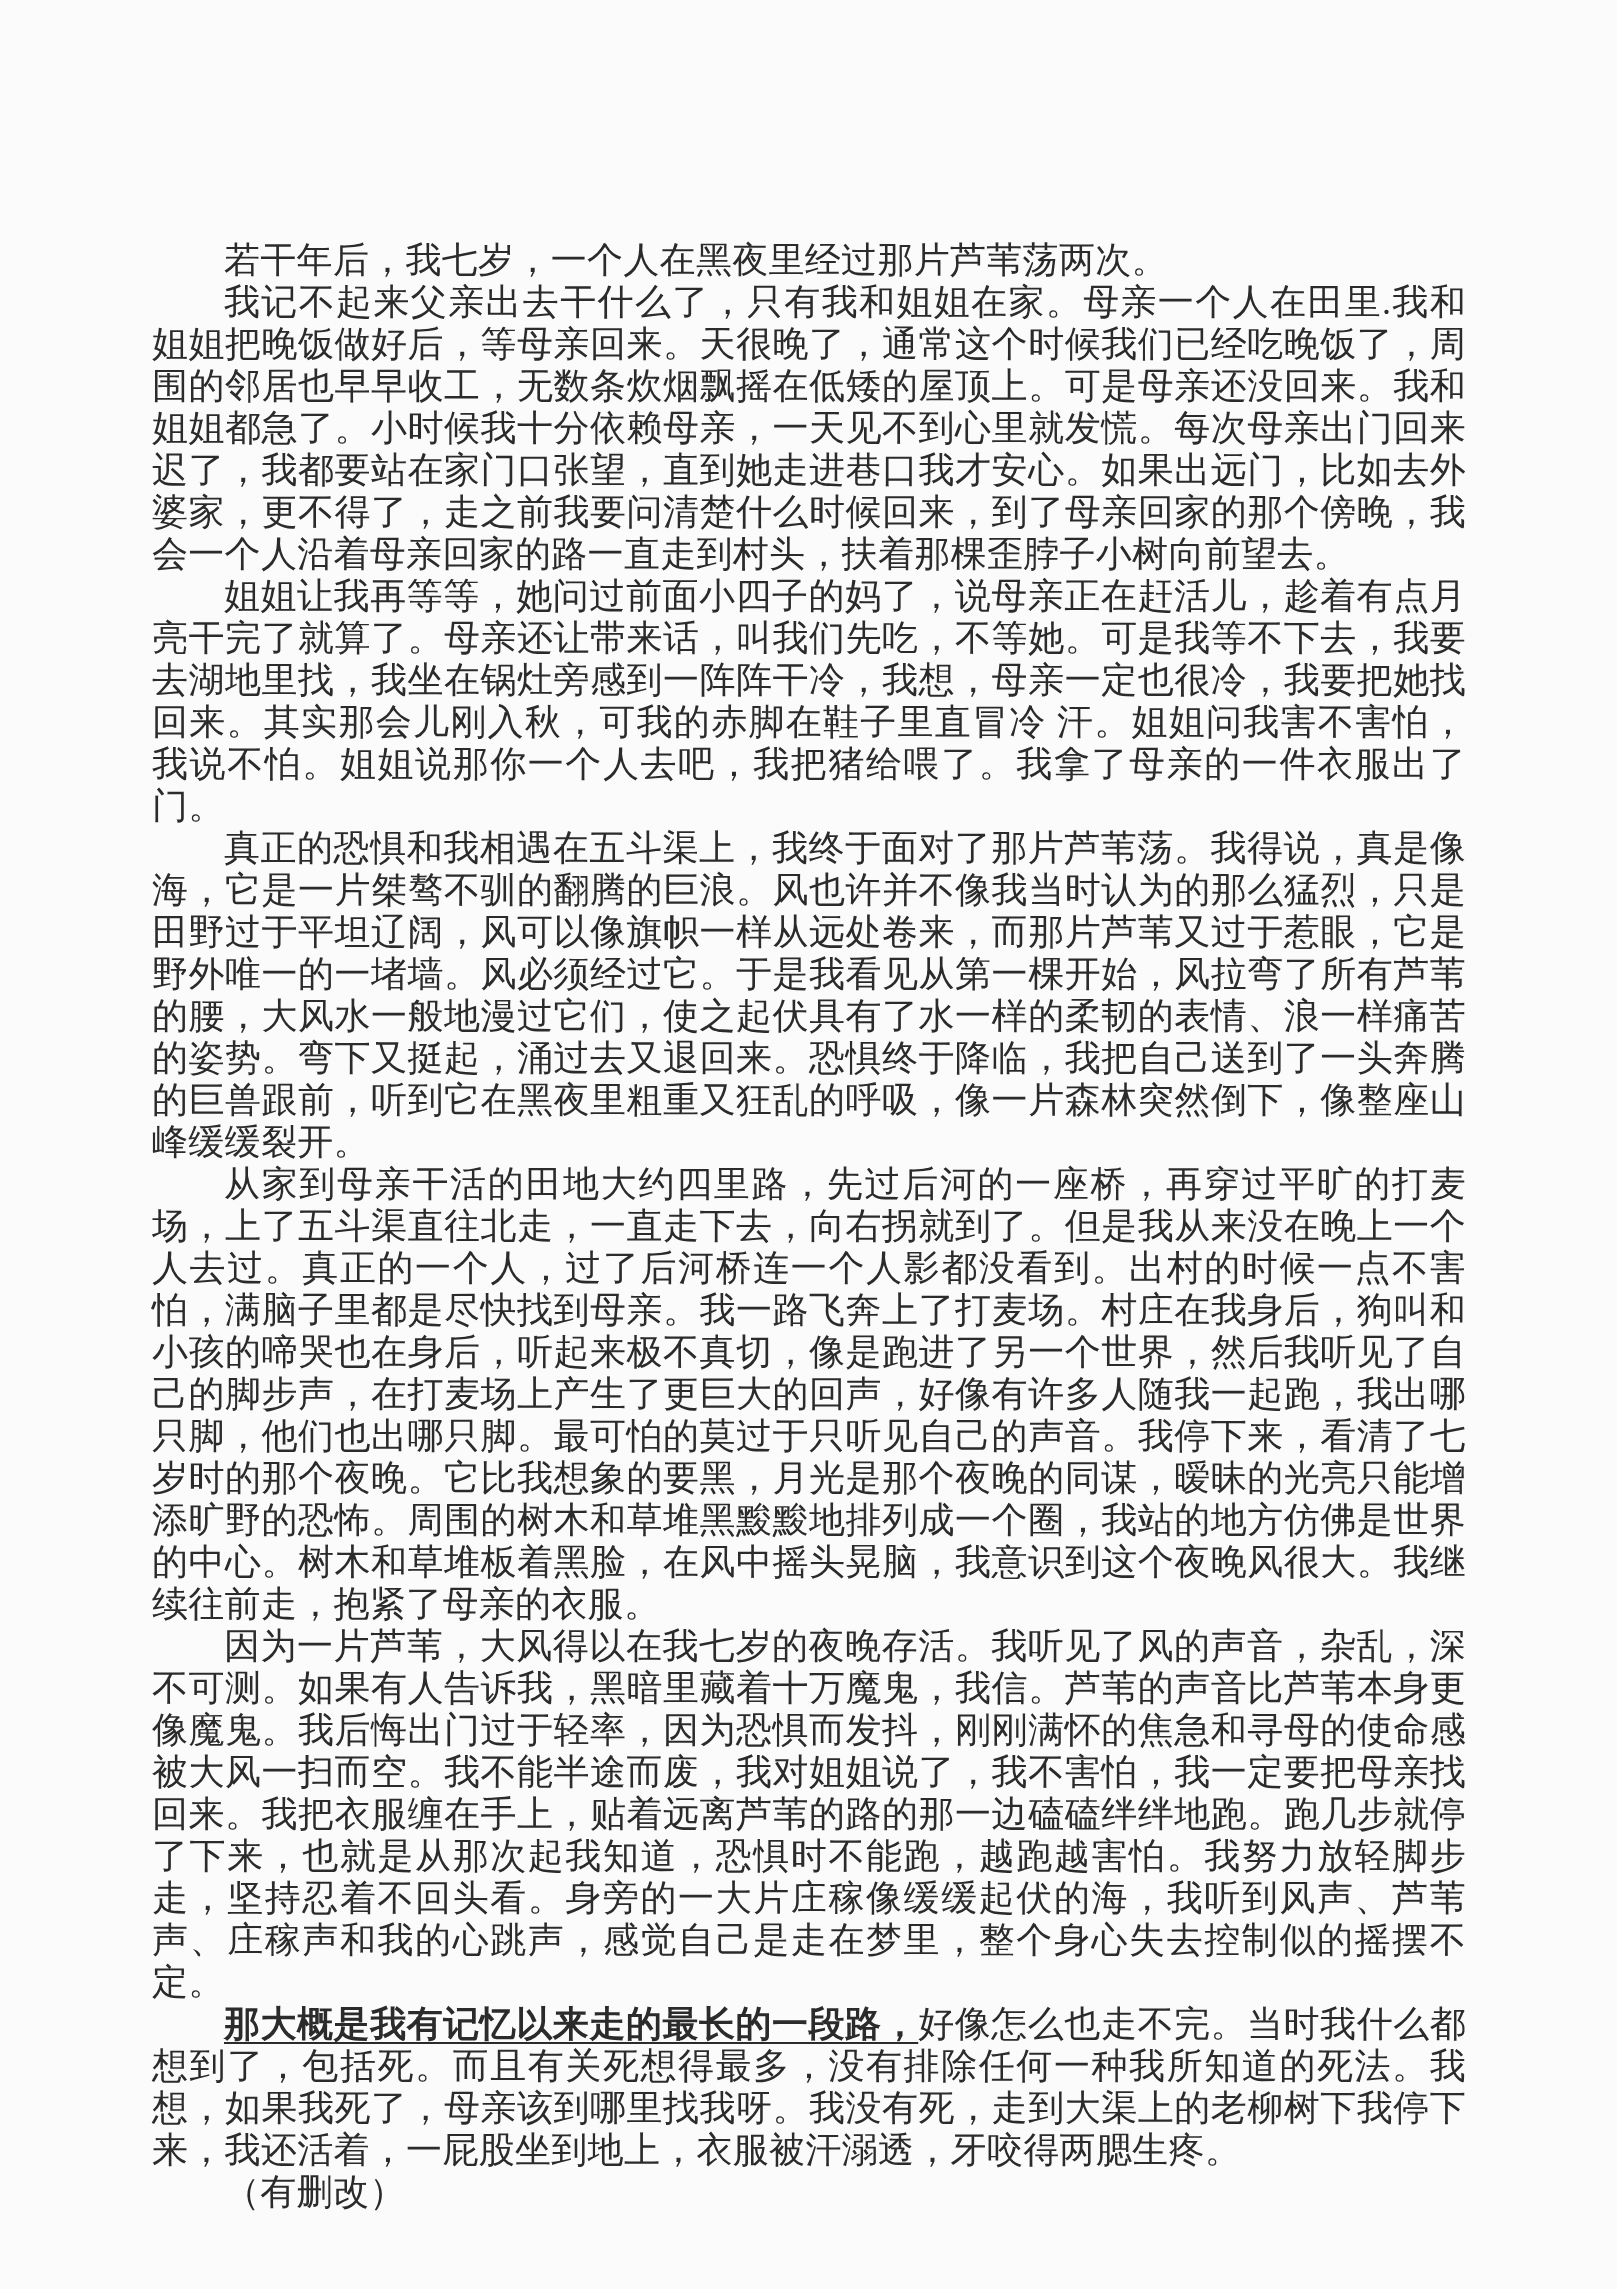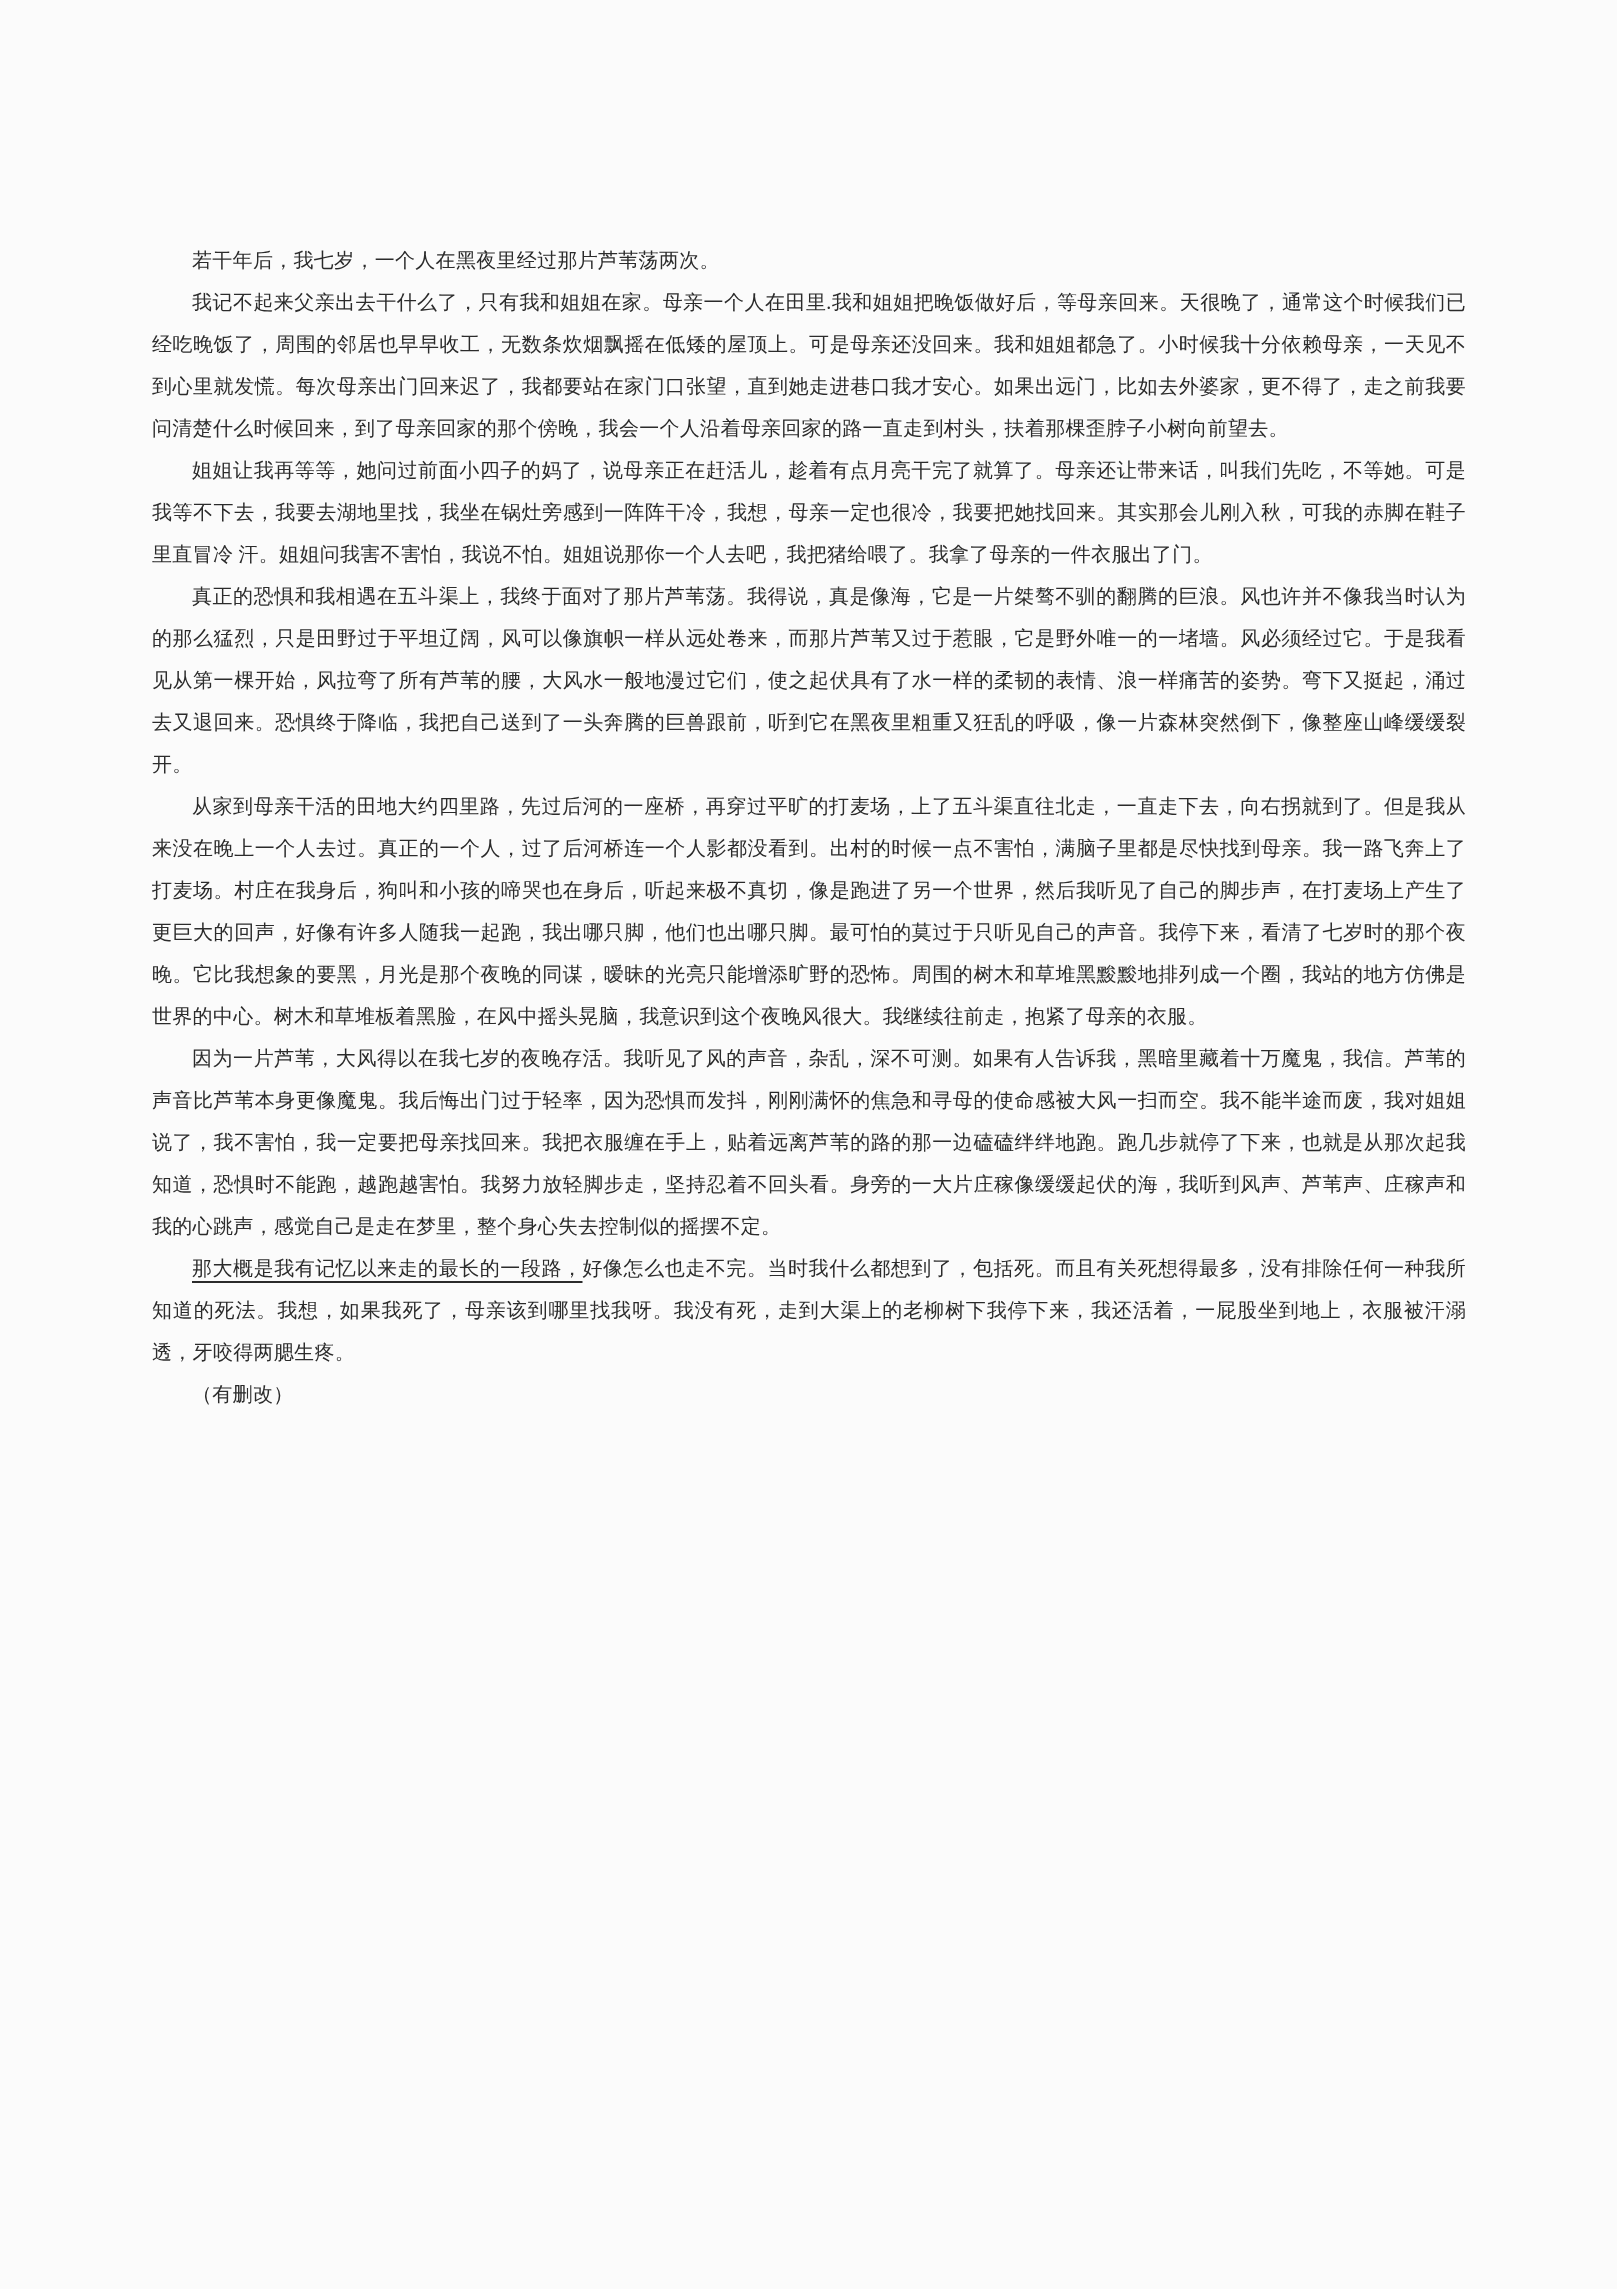--- a/index.html
+++ b/index.html
@@ -23,29 +23,29 @@
   }
   .text-block {
     position: absolute;
     left: 152px;
     top: 239px;
     width: 1314px;
   }
   .text-block p {
     margin: 0;
     padding: 0;
-    font-size: 20px;
+    font-size: 36px;
     line-height: 42px;
     text-align: justify;
     text-justify: inter-ideograph;
     text-indent: 2em;
     letter-spacing: 0.3px;
   }
   .em-underline {
-    font-weight: 400;
+    font-weight: 700;
     text-decoration: underline;
     text-underline-offset: 6.3px;
     text-decoration-thickness: 1.8px;
   }
   .attribution {
     margin: 0;
     font-size: 28px;
     line-height: 42px;
     text-align: right;
     padding-right: 75px;

